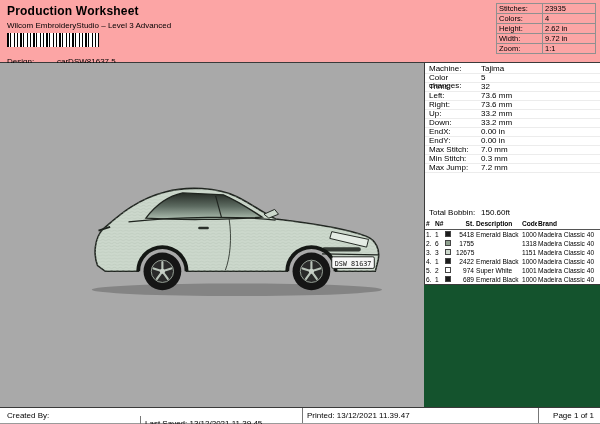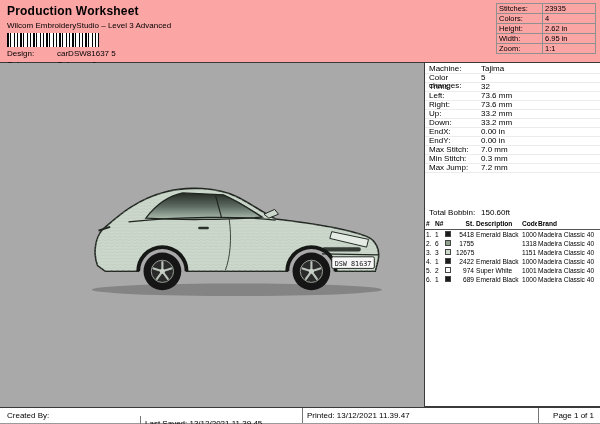--- a/index.html
+++ b/index.html
@@ -6,33 +6,33 @@
   html,body { background:#e8e8e8; }
   body { font-family:"Liberation Sans","DejaVu Sans",sans-serif; color:#000; }
   .page { position:relative; width:600px; height:424px; background:#ffffff; overflow:hidden; display:flex; flex-direction:column; }
 
   
   .header { position:relative; height:62px; padding:4px 4px 0 7px; background:#fca5a5; }
   .title { font-size:12px; font-weight:bold; letter-spacing:.2px; }
   .subtitle { font-size:8px; margin-top:3px; }
   .barcode { width:92px; height:14px; margin-top:3px; background:
       repeating-linear-gradient(90deg,#000 0 2px,#fff 2px 3px,#000 3px 4px,#fff 4px 7px,#000 7px 8px,#fff 8px 10px,#000 10px 11px,#fff 11px 13px); }
-  .meta-row { font-size:8px; display:flex; margin-top:2px; }
+  .meta-row { font-size:8px; display:flex; margin-top:10px; }
   .meta-row .lbl { width:50px; }
 
   table.stats { position:absolute; top:3px; right:4px; width:100px; border-collapse:collapse; font-size:7.5px; table-layout:fixed; }
   table.stats td { border:1px solid #909090; padding:0 2px; height:10px; line-height:9px; }
   table.stats td.lbl { width:46px; }
 
   
   .main { flex:1; display:flex; background:#a9a9a9; border-top:1px solid #3a3a3a; min-height:0; }
   .canvas { flex:1; position:relative; background:#a9a9a9; }
   .car-svg { position:absolute; left:84px; top:98px; width:300px; height:150px; }
 
-  .side { width:176px; display:flex; flex-direction:row; background:#14532d; }
+  .side { width:176px; display:flex; flex-direction:column; background:#14532d; }
   .panel-content { background:#fff; border-left:1px solid #3a3a3a; border-bottom:1px solid #3a3a3a; }
   .side-filler { flex:1; }
 
   .machine { font-size:8px; padding:2px 0 1px 0; }
   .machine .row { display:flex; height:9px; line-height:8px; padding:0 4px; border-bottom:1px solid #ececec; }
   .machine .row:last-child { border-bottom:none;margin-top:36px; }
   .machine .lbl { width:52px; }
 
   .stop-title { font-size:8px; font-weight:bold; padding:3px 4px 2px 4px; border-top:1px solid #9a9a9a; }
 
@@ -83,21 +83,21 @@
       <tr>
             <td class="lbl">Colors:</td>
             <td>4</td>
           </tr>
       <tr>
             <td class="lbl">Height:</td>
             <td>2.62 in</td>
           </tr>
       <tr>
             <td class="lbl">Width:</td>
-            <td>6.95 in</td>
+            <td>9.72 in</td>
           </tr>
       <tr>
             <td class="lbl">Zoom:</td>
             <td>1:1</td>
           </tr>
     </tbody>
       </table>
   </div>
 
   <div class="main">

